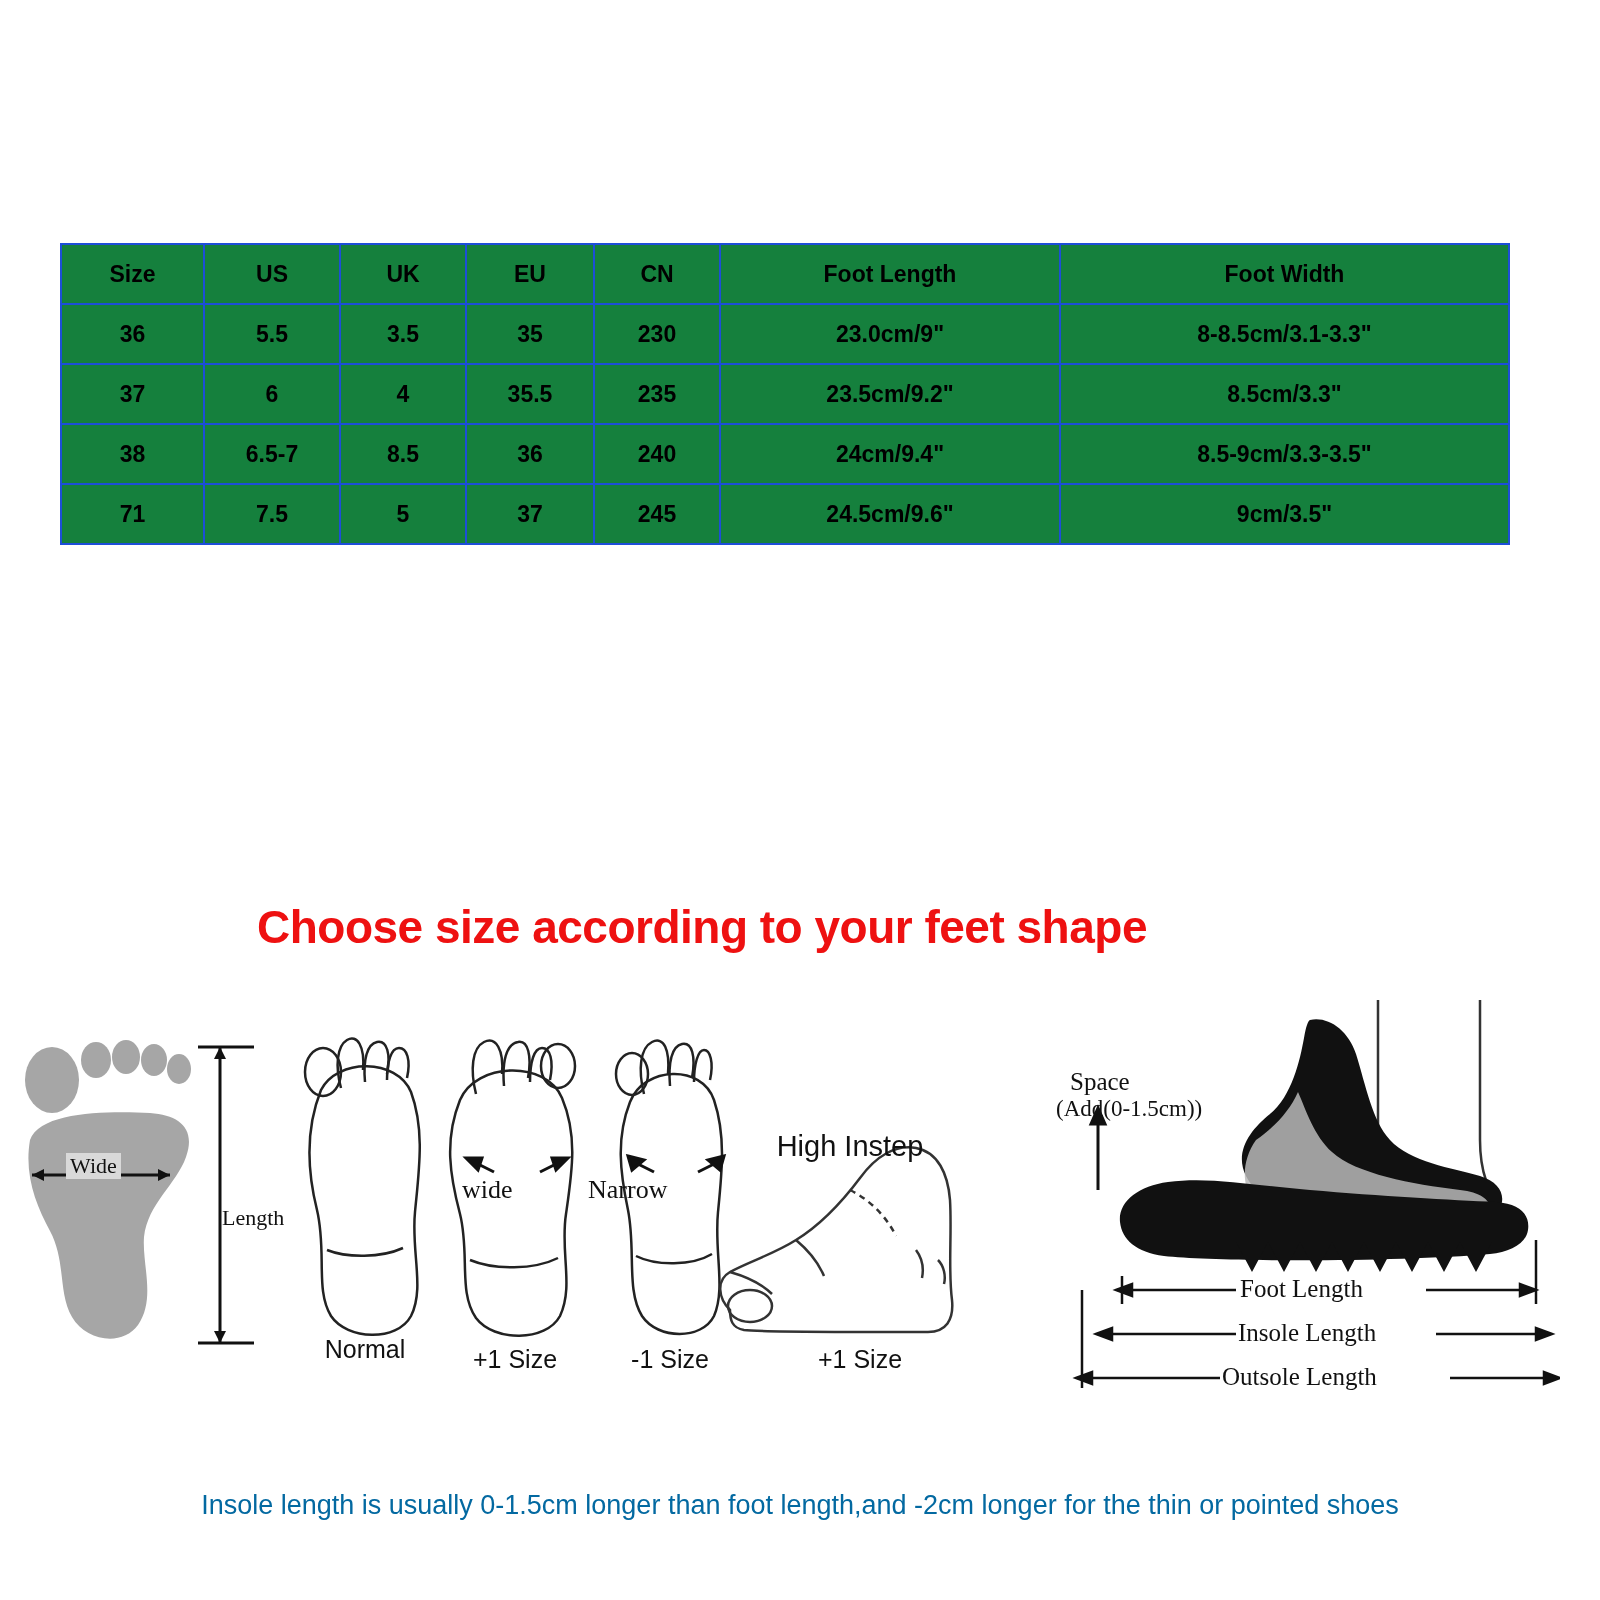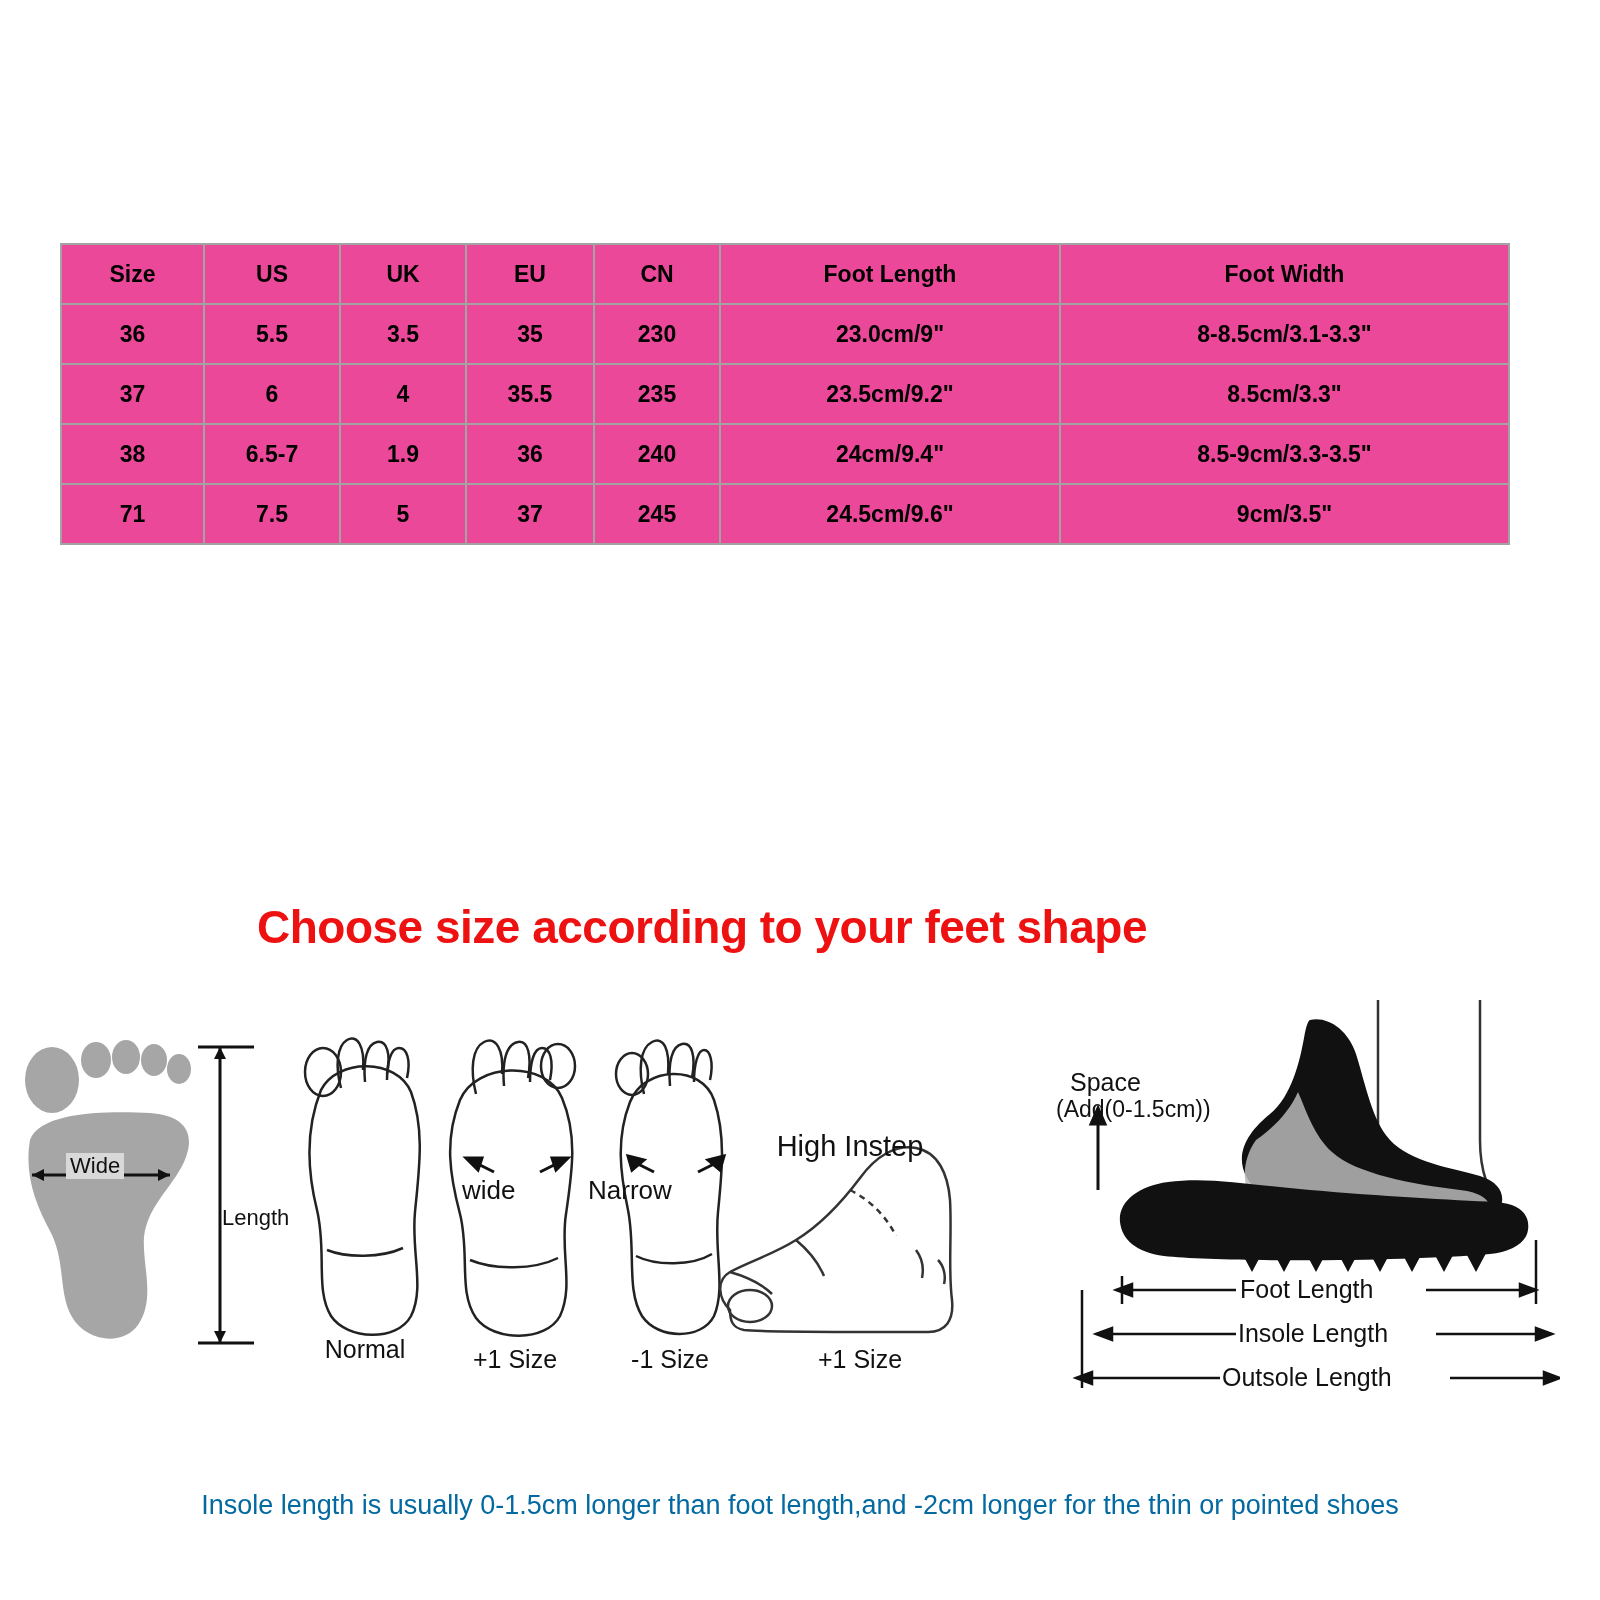--- a/index.html
+++ b/index.html
@@ -23,28 +23,28 @@
     top: 243px;
     width: 1448px;
   }
   table.size-table {
     border-collapse: collapse;
     width: 100%;
     table-layout: fixed;
   }
   table.size-table th,
   table.size-table td {
-    border: 2px solid #a3a3a3;
+    border: 2px solid #1d4ed8;
     text-align: center;
     font-weight: bold;
     font-size: 23px;
     height: 58px;
     padding: 0 4px;
     color: #000;
-    background: #ec4899;
+    background: #15803d;
   }
   col.c-size  { width: 143px; }
   col.c-us    { width: 136px; }
   col.c-uk    { width: 126px; }
   col.c-eu    { width: 128px; }
   col.c-cn    { width: 126px; }
   col.c-fl    { width: 340px; }
   col.c-fw    { width: 449px; }
 
   
@@ -76,21 +76,21 @@
     position: absolute;
     text-align: center;
     font-size: 25px;
     color: #111;
     font-family: "Liberation Sans", sans-serif;
   }
   .smalllabel {
     position: absolute;
     font-size: 22px;
     color: #111;
-    font-family: Liberation Sans, sans-serif;
+    font-family: Liberation Serif, serif;
   }
 
   
   .note {
     position: absolute;
     left: 0;
     top: 1490px;
     width: 1600px;
     text-align: center;
     font-size: 27px;
@@ -138,21 +138,21 @@
         <td>6</td>
         <td>4</td>
         <td>35.5</td>
         <td>235</td>
         <td>23.5cm/9.2"</td>
         <td>8.5cm/3.3"</td>
       </tr>
       <tr>
         <td>38</td>
         <td>6.5-7</td>
-        <td>1.9</td>
+        <td>8.5</td>
         <td>36</td>
         <td>240</td>
         <td>24cm/9.4"</td>
         <td>8.5-9cm/3.3-3.5"</td>
       </tr>
       <tr>
         <td>71</td>
         <td>7.5</td>
         <td>5</td>
         <td>37</td>

